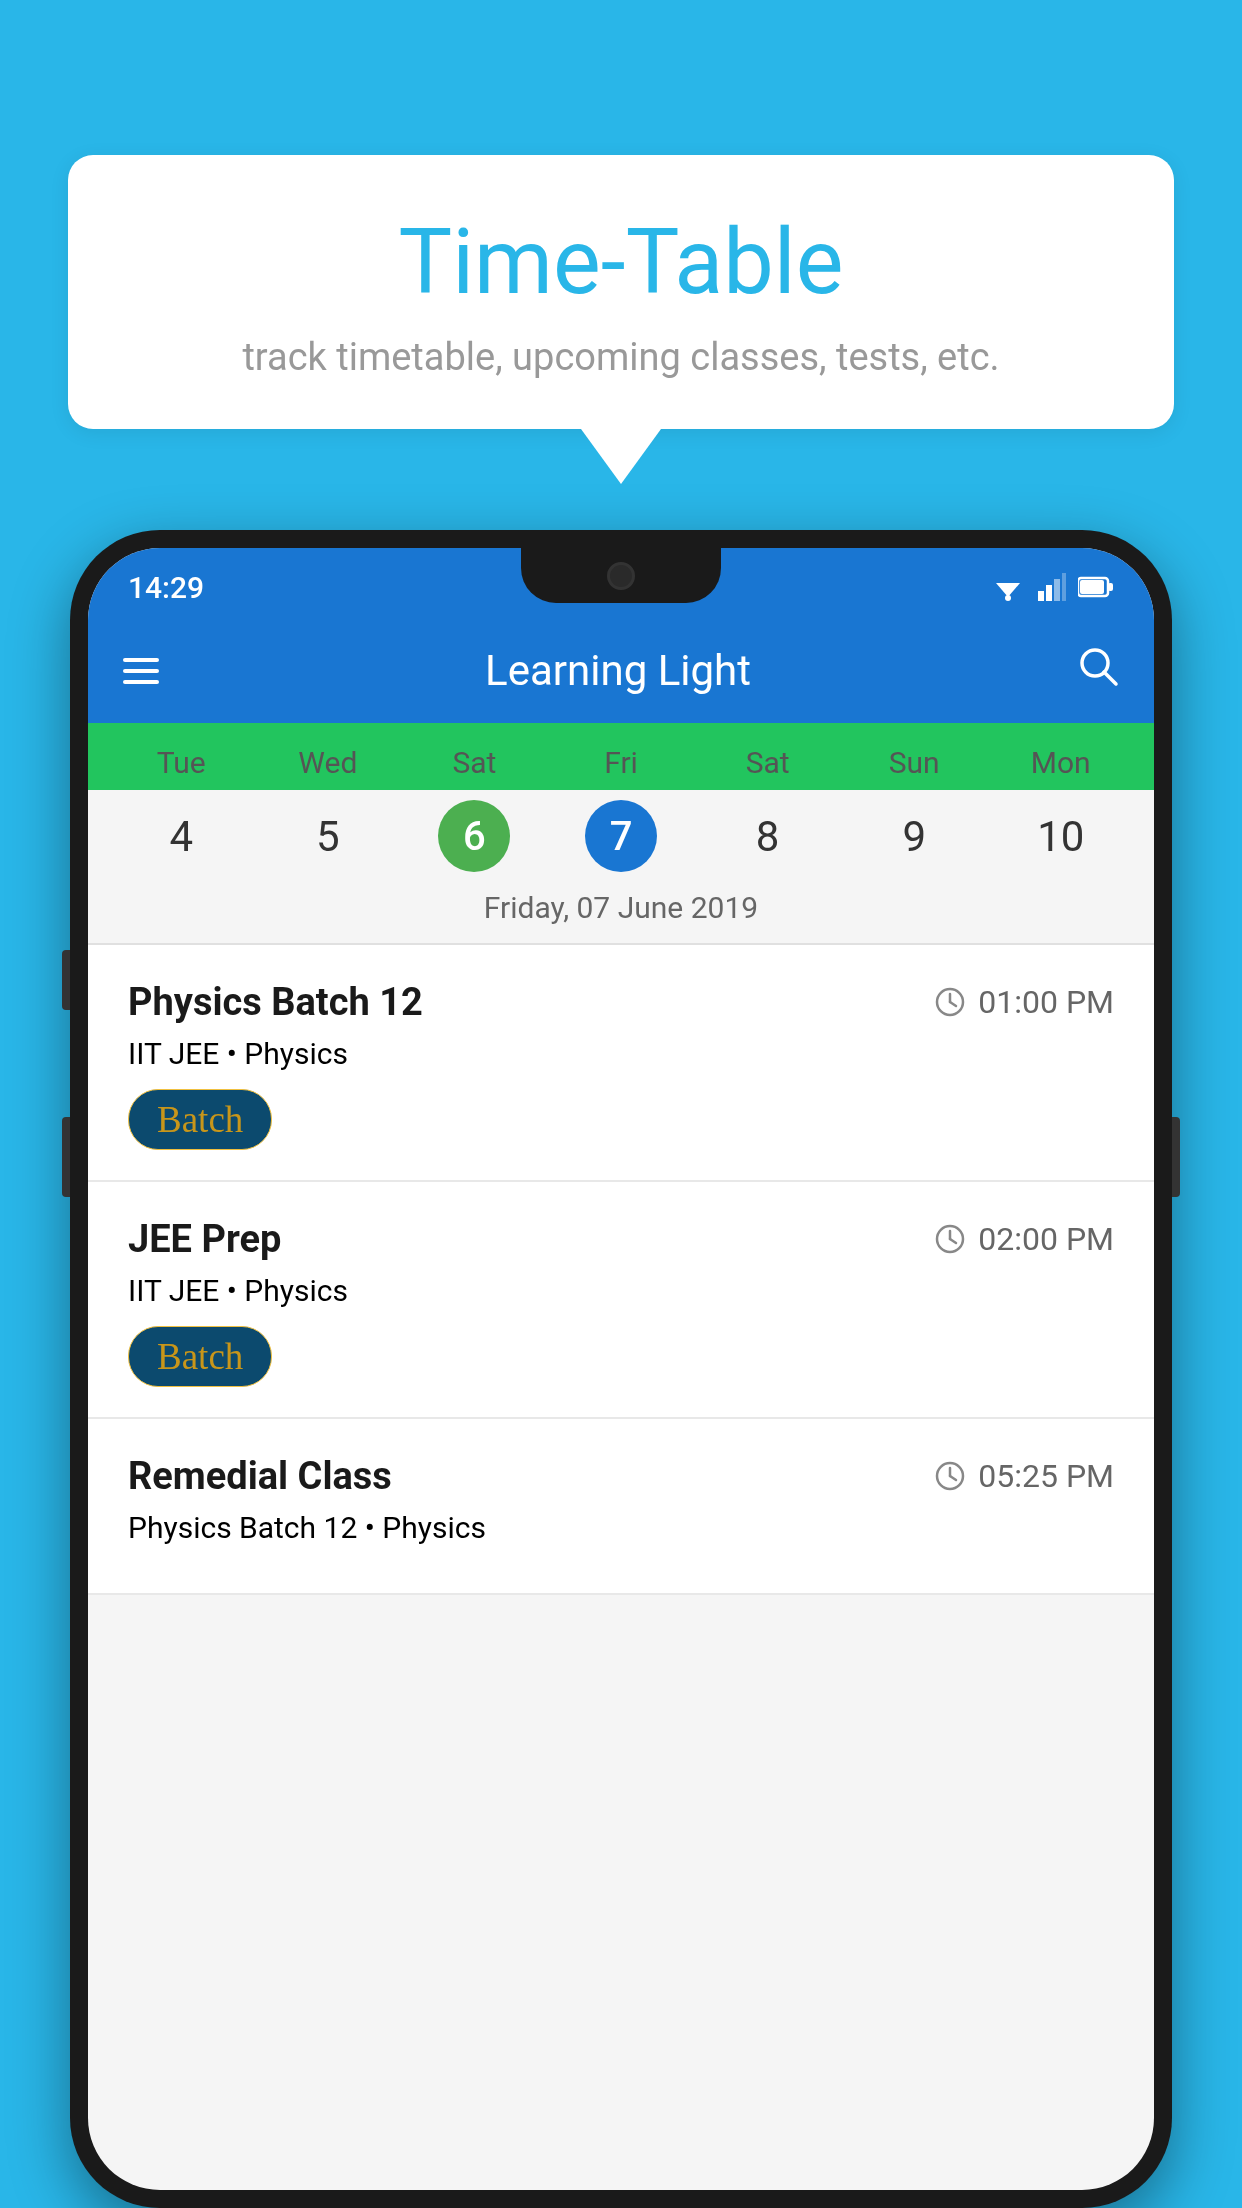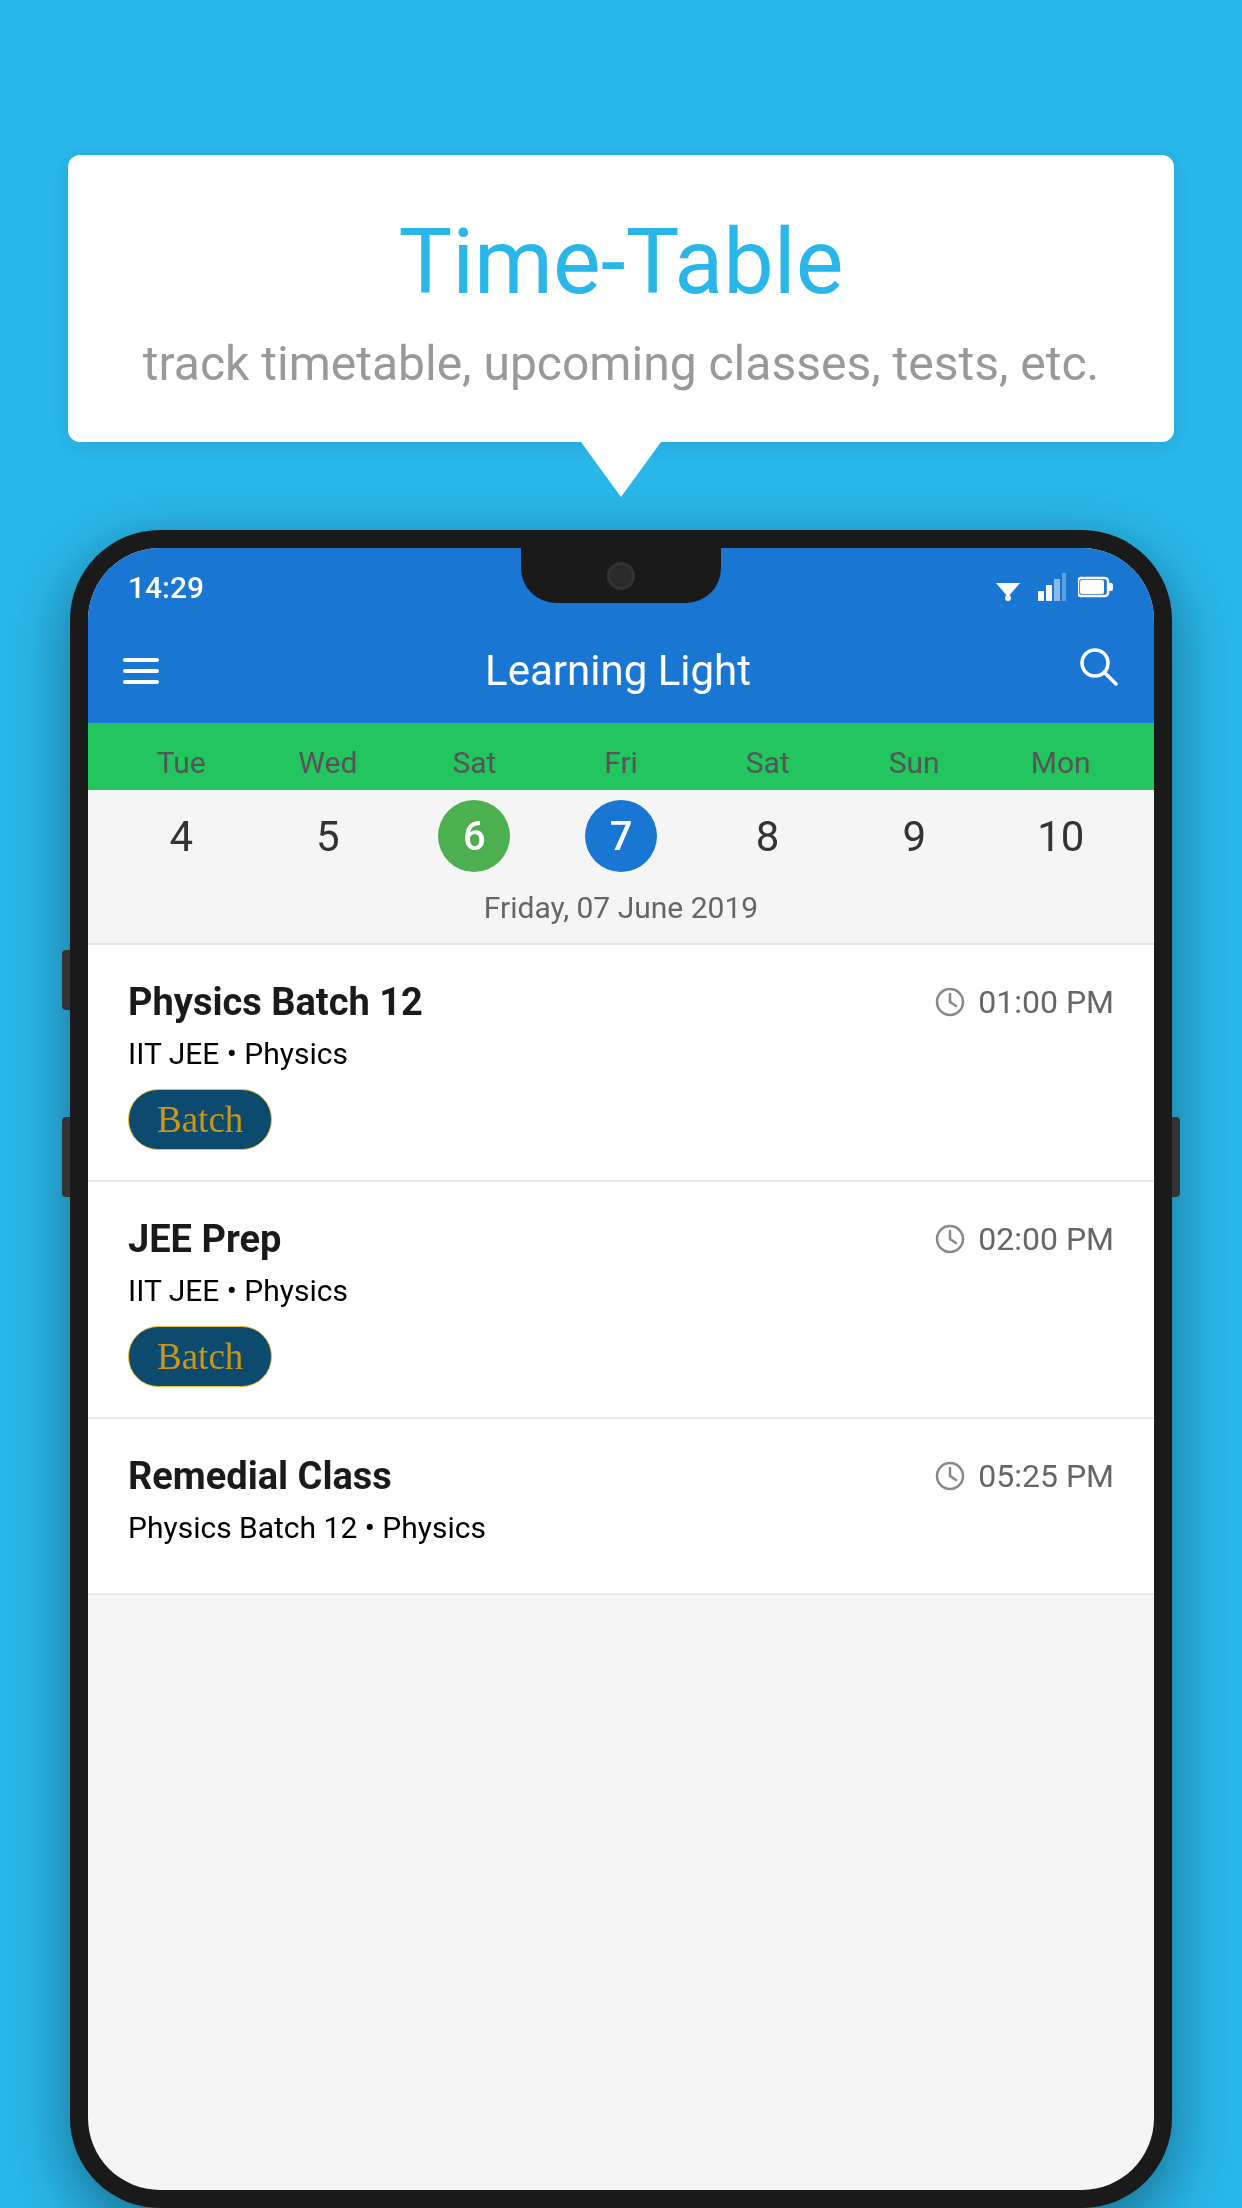--- a/index.html
+++ b/index.html
@@ -20,37 +20,37 @@
       top: 155px;
       left: 68px;
       right: 68px;
       display: flex;
       flex-direction: column;
       align-items: center;
     }
 
     .speech-bubble {
       background: #fff;
-      border-radius: 12px;
+      border-radius: 25px;
       padding: 55px 60px 50px;
       text-align: center;
       width: 100%;
       box-shadow: 0 4px 20px rgba(0,0,0,0.08);
     }
 
     .speech-bubble h1 {
       color: #29B6E8;
       font-size: 90px;
       font-weight: 400;
       margin-bottom: 20px;
     }
 
     .speech-bubble p {
       color: #999;
-      font-size: 48px;
+      font-size: 38px;
       font-weight: 400;
     }
 
     .speech-bubble-tail {
       width: 0;
       height: 0;
       border-left: 40px solid transparent;
       border-right: 40px solid transparent;
       border-top: 55px solid #fff;
     }

